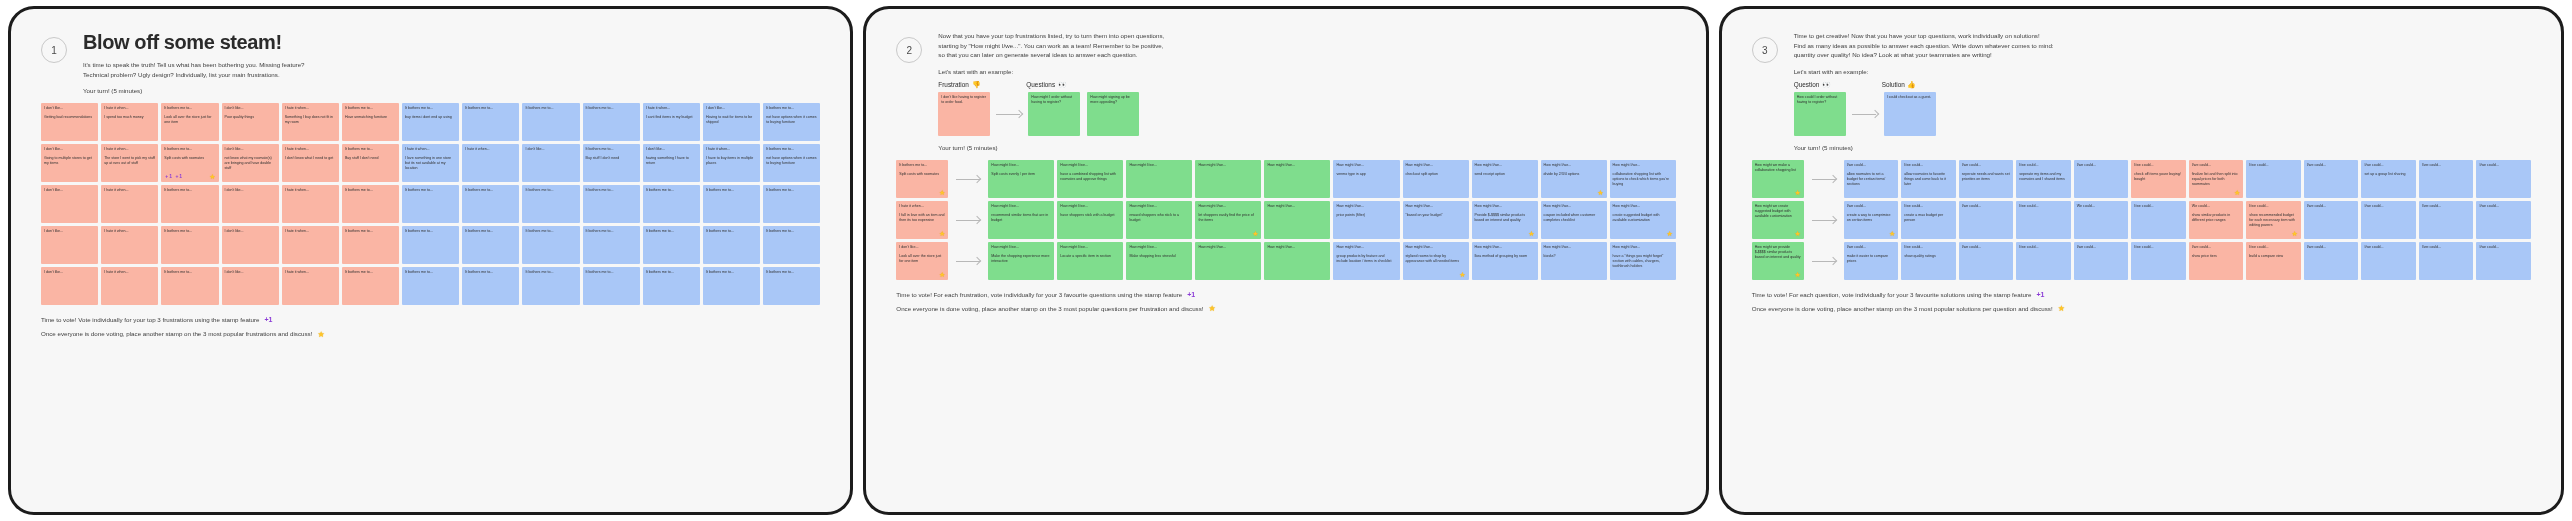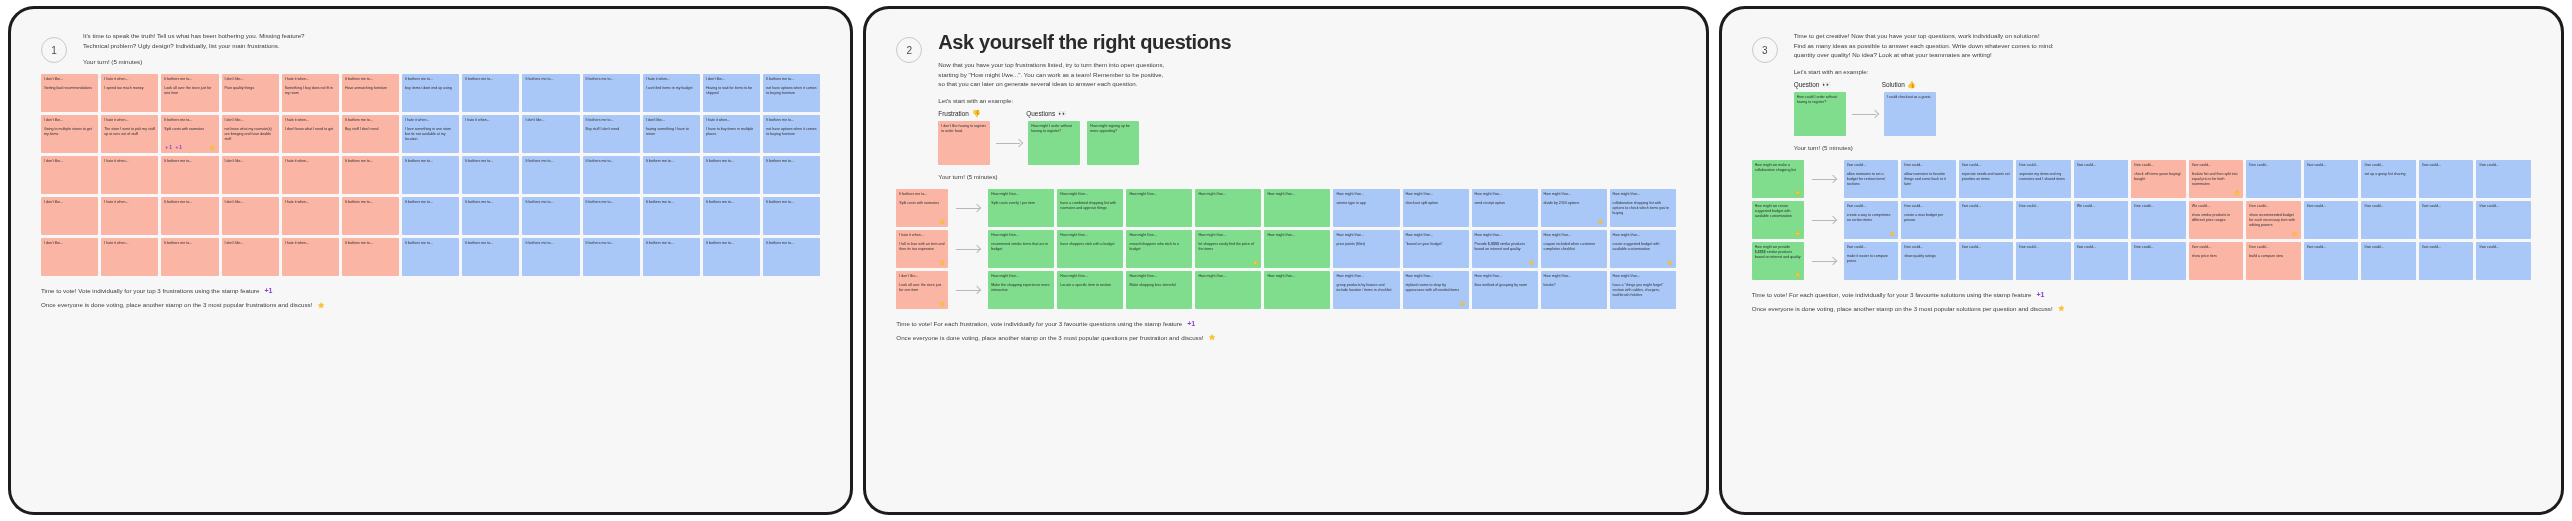--- a/index.html
+++ b/index.html
@@ -159,20 +159,21 @@
 </style>
 </head>
 <body>
 
 <div class="board">
 
   <section class="panel">
     <div class="panel-head">
       <div class="step-circle">1</div>
       <div class="head-text">
+        <h1 class="panel-title">Blow off some steam!</h1>
         <p class="panel-desc">It's time to speak the truth! Tell us what has been bothering you. Missing feature?
 Technical problem? Ugly design? Individually, list your main frustrations.</p>
         <p class="subhead">Your turn! (5 minutes)</p>
       </div>
     </div>
     <div class="grid p1grid" id="p1-grid">
         <div class="note pink">
           <span class="nhead">I don't like...</span>
           <span class="nbody">Getting bad recommendations</span>
         </div>
@@ -399,21 +400,20 @@
         <span>Once everyone is done voting, place another stamp on the 3 most popular frustrations and discuss!</span>
         <span class="stamp-star">★</span>
       </div>
     </div>
   </section>
 
   <section class="panel">
     <div class="panel-head">
       <div class="step-circle">2</div>
       <div class="head-text">
-        <h1 class="panel-title">Ask yourself the right questions</h1>
         <p class="panel-desc">Now that you have your top frustrations listed, try to turn them into open questions,
 starting by "How might I/we...". You can work as a team! Remember to be positive,
 so that you can later on generate several ideas to answer each question.</p>
         <p class="subhead">Let's start with an example:</p>
         <div class="example-labels">
           <span class="ex-label" style="width:88px">
             <span>Frustration</span>
             <span class="emo">👎</span>
           </span>
           <span class="ex-label">

